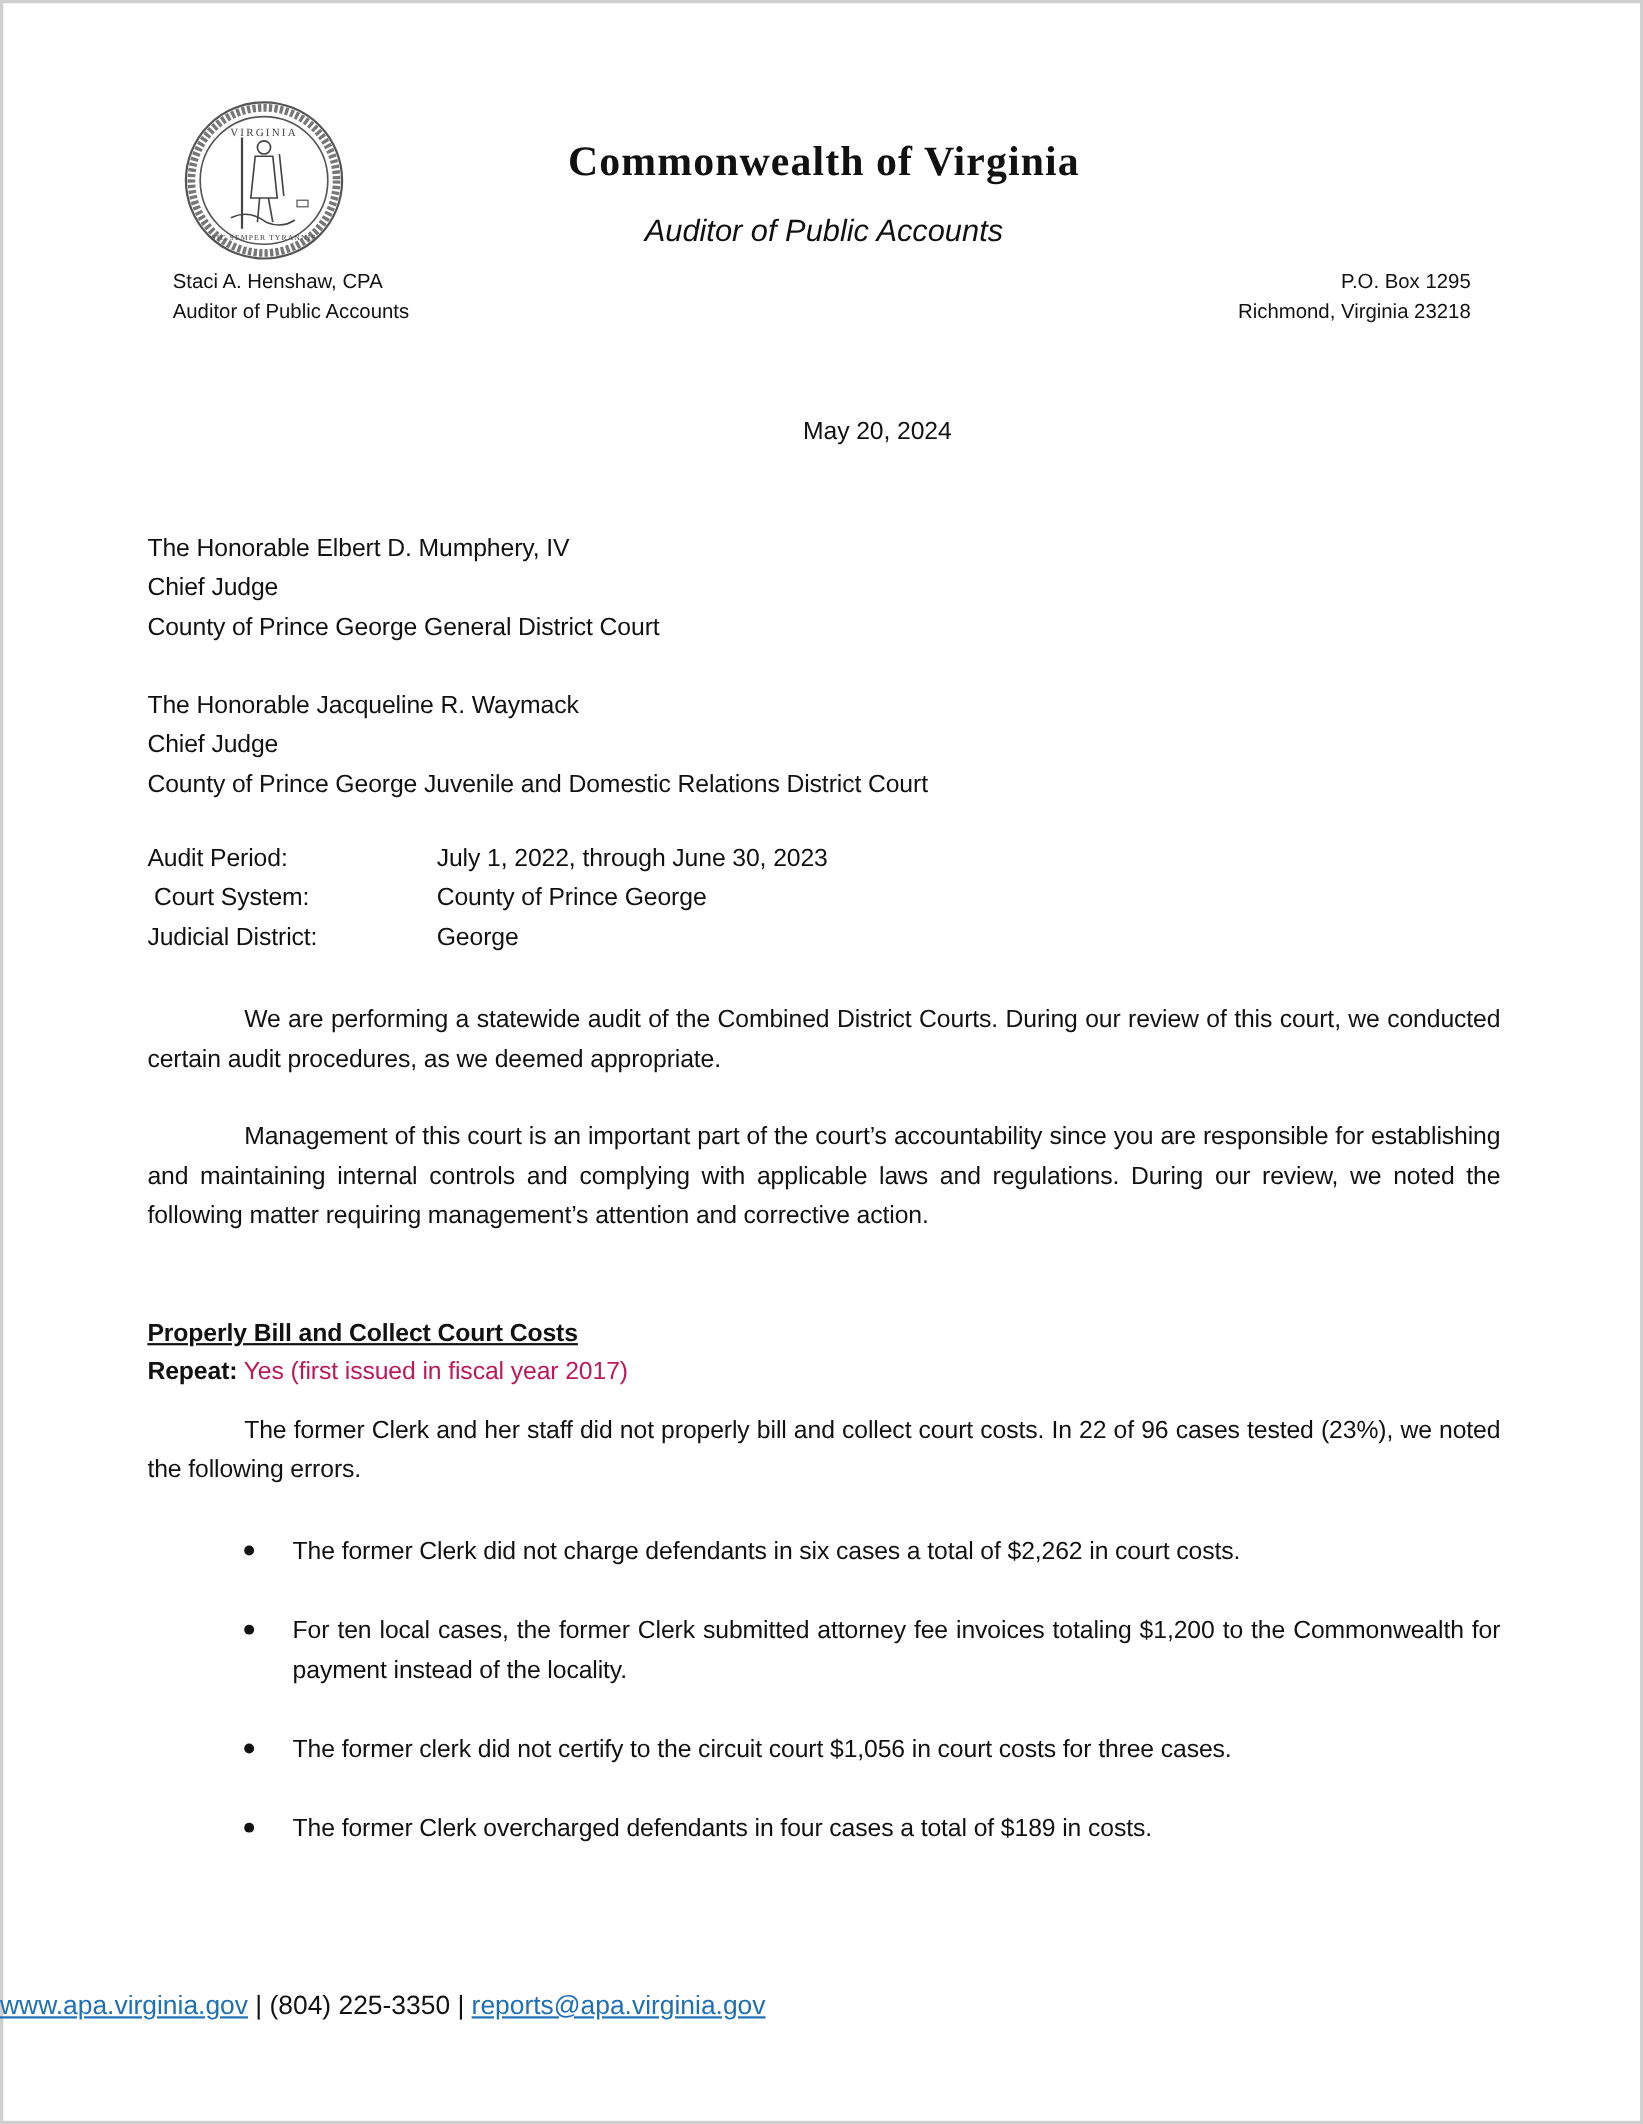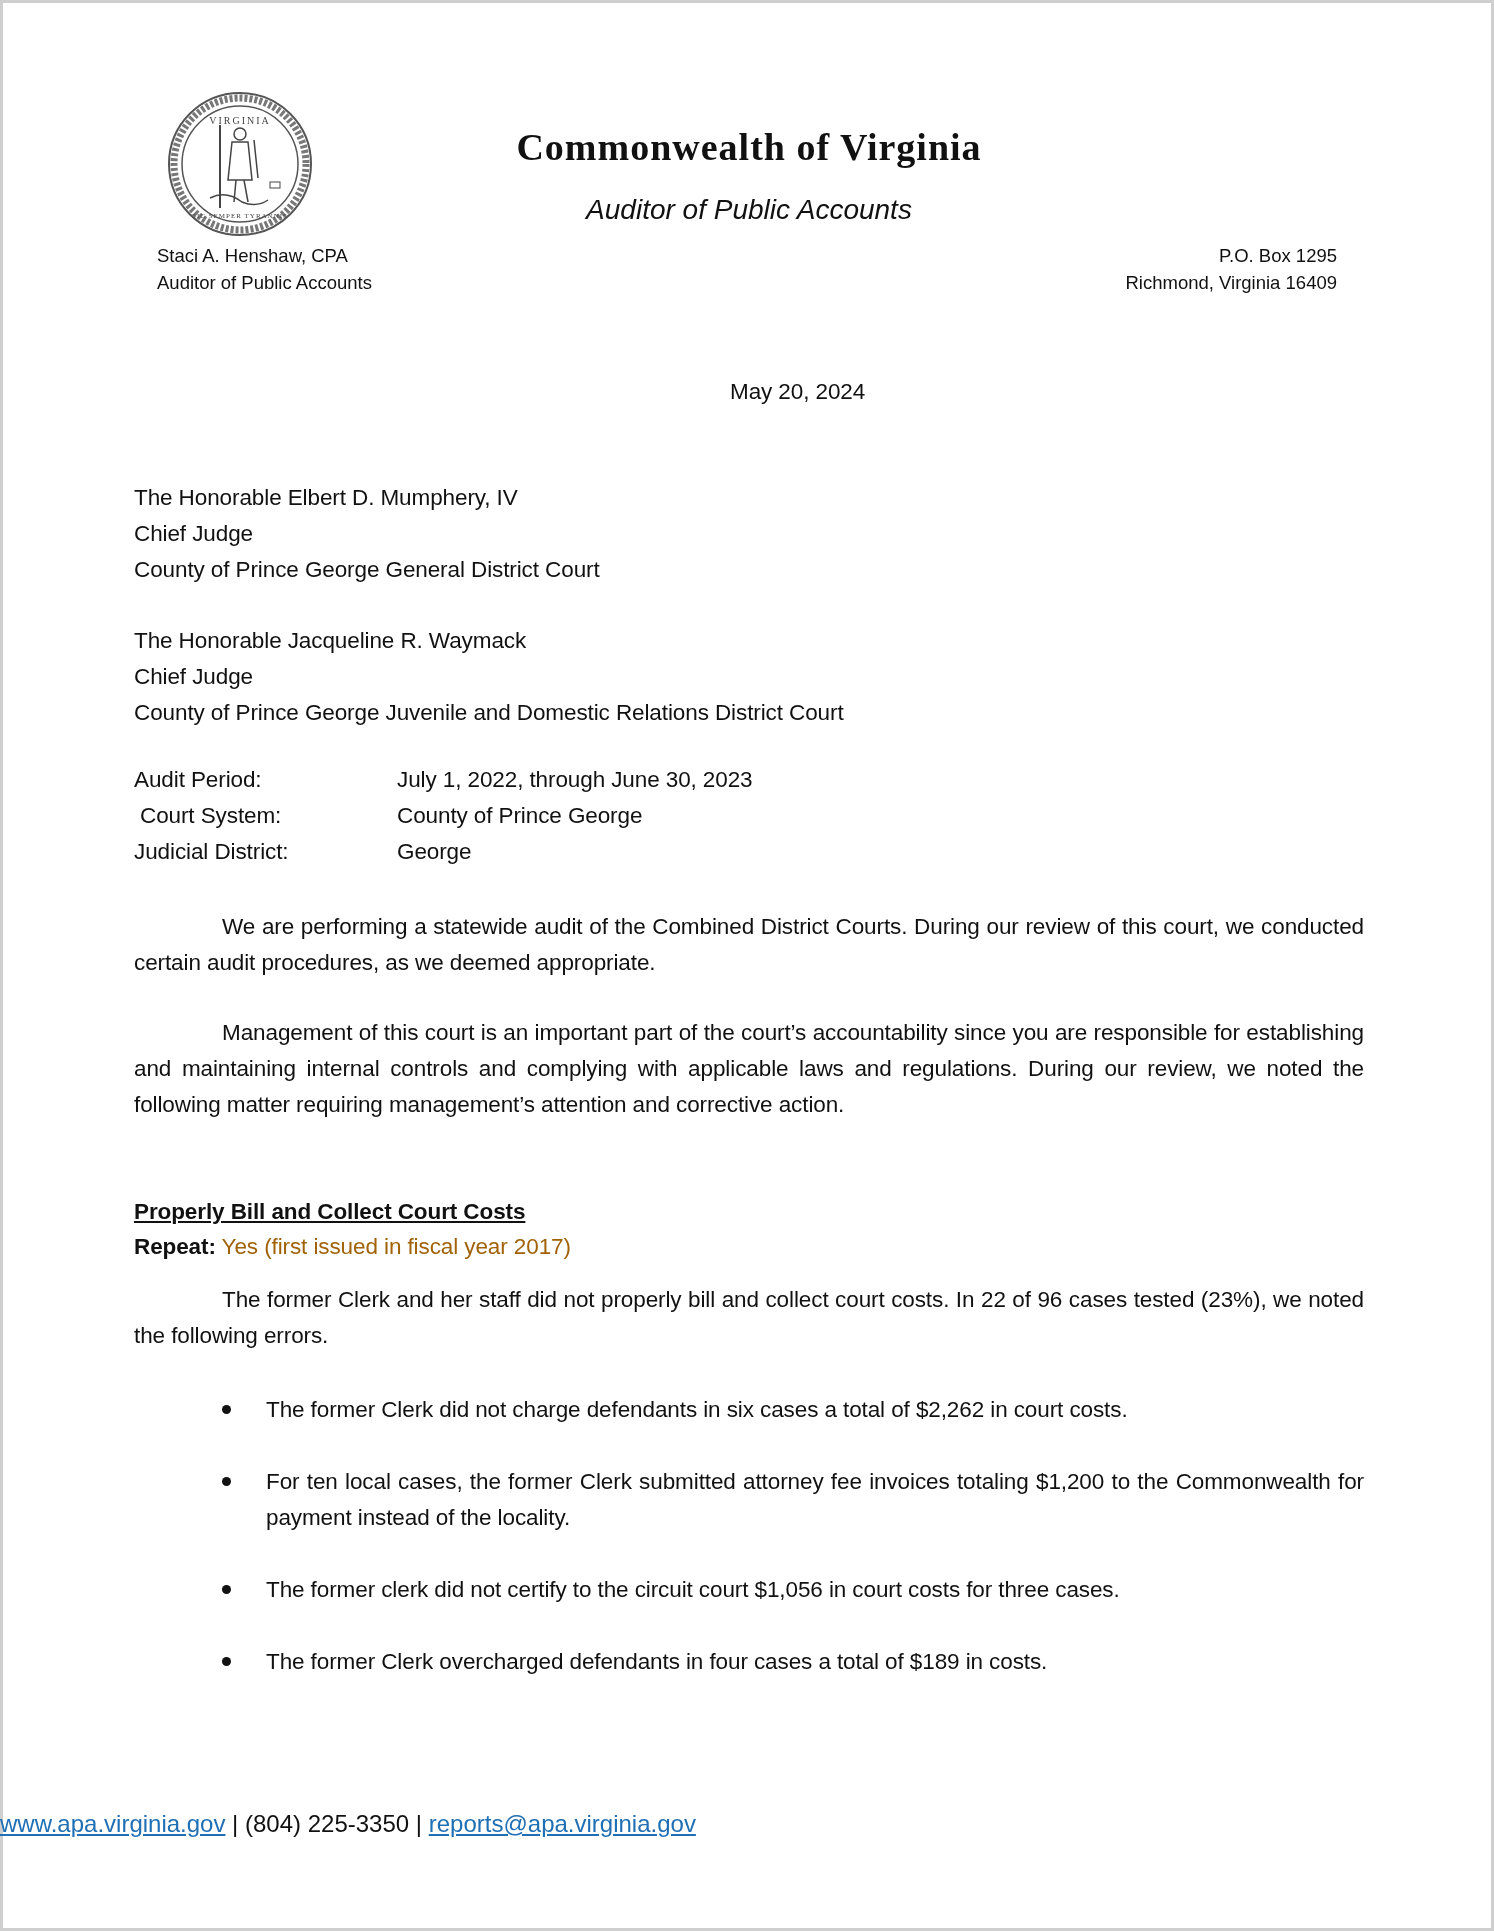--- a/index.html
+++ b/index.html
@@ -15,21 +15,21 @@
            font-weight: bold; letter-spacing: 1px; line-height: 70px; }
   .subtitle { left: 429px; top: 192px; width: 640px; text-align: center;
               font-size: 28px; font-style: italic; line-height: 36px; }
   .small { font-size: 18.5px; line-height: 27px; }
   .right { text-align: right; }
   .block { position: absolute; left: 134px; width: 1230px; }
   .just { text-align: justify; white-space: normal; }
   .indent { text-indent: 88px; }
   .heading { font-weight: bold; text-decoration: underline; }
   .repeat-label { font-weight: bold; }
-  .repeat-value { color: #a16207; }
+  .repeat-value { color: #be185d; }
   .bullet { position: absolute; left: 222px; width: 14px; height: 14px; }
   .bullet::before { content: ""; position: absolute; left: 0; top: 0; width: 9px; height: 9px;
                     border-radius: 50%; background: #111; }
   .bullet-text { position: absolute; left: 266px; width: 1098px; white-space: normal; }
   .footer { left: 0; width: 1494px; top: 1806px; text-align: left; font-size: 24px; line-height: 36px; }
   .link { color: #1f6fb5; text-decoration: underline; }
 </style>
 </head>
 <body>
 
@@ -53,21 +53,21 @@
   </svg>
 </div>
 
 <div class="abs title">Commonwealth of Virginia</div>
 <div class="abs subtitle">Auditor of Public Accounts</div>
 
 <div class="abs small" style="left:157px; top:242px;">Staci A. Henshaw, CPA</div>
 <div class="abs small" style="left:157px; top:269px;">Auditor of Public Accounts</div>
 
 <div class="abs small right" style="left:1037px; width:300px; top:242px;">P.O. Box 1295</div>
-<div class="abs small right" style="left:1037px; width:300px; top:269px;">Richmond, Virginia 16409</div>
+<div class="abs small right" style="left:1037px; width:300px; top:269px;">Richmond, Virginia 23218</div>
 
 <div class="abs body-text" style="left:730px; top:374px;">May 20, 2024</div>
 
 <div class="abs body-text" style="left:134px; top:480px;">The Honorable Elbert D. Mumphery, IV</div>
 <div class="abs body-text" style="left:134px; top:516px;">Chief Judge</div>
 <div class="abs body-text" style="left:134px; top:552px;">County of Prince George General District Court</div>
 
 <div class="abs body-text" style="left:134px; top:623px;">The Honorable Jacqueline R. Waymack</div>
 <div class="abs body-text" style="left:134px; top:659px;">Chief Judge</div>
 <div class="abs body-text" style="left:134px; top:695px;">County of Prince George Juvenile and Domestic Relations District Court</div>

